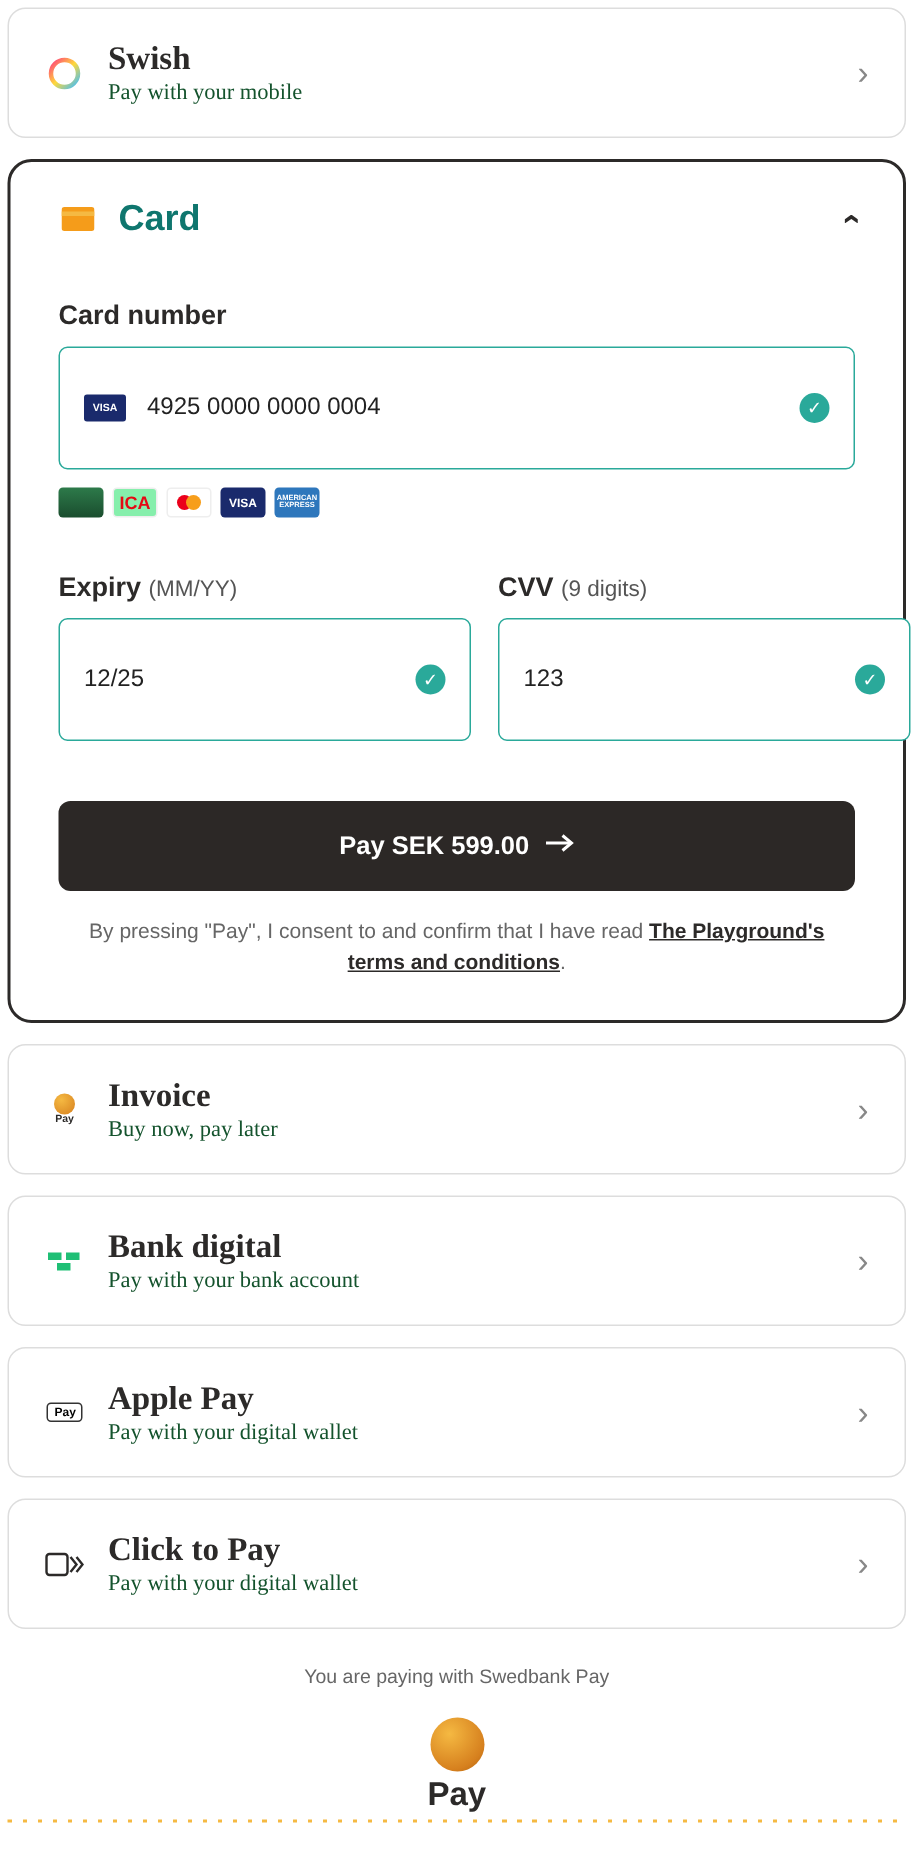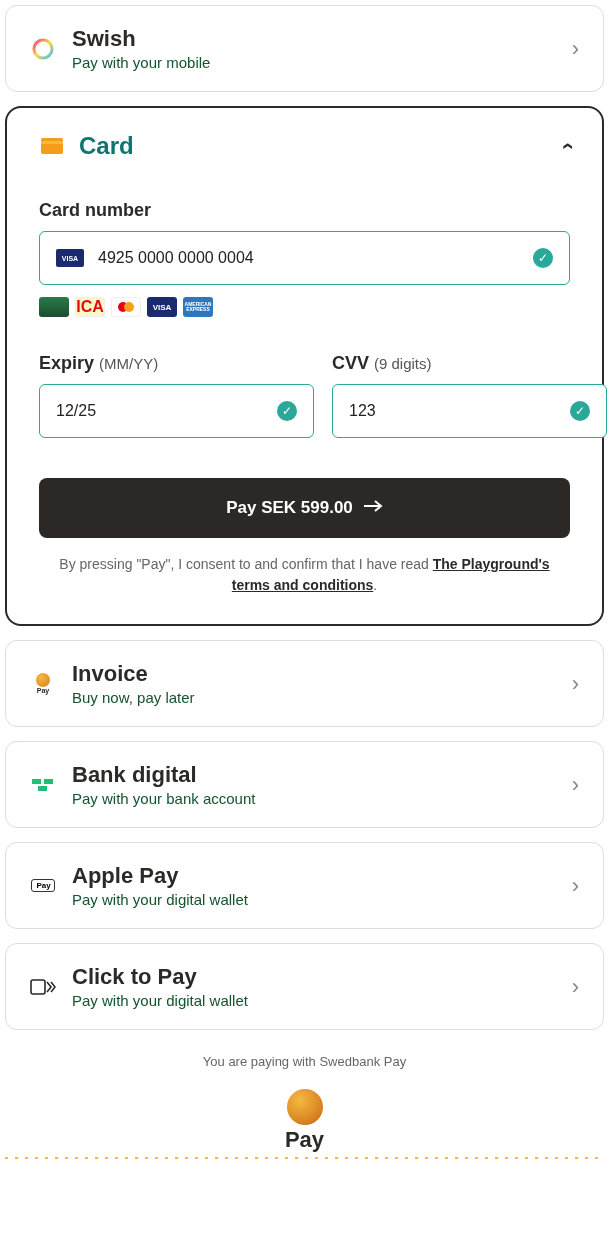--- a/index.html
+++ b/index.html
@@ -13,21 +13,21 @@
     border: 1px solid #ddd;
     border-radius: 12px;
     padding: 20px 24px;
     margin-bottom: 14px;
     display: flex;
     align-items: center;
     gap: 16px;
     cursor: pointer;
     background: #fff;
   }
-  .option .texts { flex: 1; }
+  .option .texts { flex: 1; font-family: Liberation Serif, serif; }
   .option .title {
     font-size: 22px;
     font-weight: 700;
     color: #2c2a29;
     margin-bottom: 2px;
   }
   .option .subtitle {
     font-size: 15px;
     color: #14532d;
   }
@@ -72,21 +72,21 @@
   .field-label .hint {
     font-weight: 400;
     font-size: 15px;
     color: #555;
   }
   .input-wrap {
     border: 1px solid #2aa99a;
     border-radius: 6px;
     display: flex;
     align-items: center;
-    padding: 16px 16px;
+    padding: 30px 16px;
     gap: 14px;
     background: #fff;
   }
   .input-wrap input {
     border: none;
     outline: none;
     font-size: 16px;
     flex: 1;
     color: #222;
     background: transparent;
@@ -227,21 +227,21 @@
 
   <div class="field-label">Card number</div>
   <div class="input-wrap">
     <div class="visa-badge">VISA</div>
     <input type="text" value="4925 0000 0000 0004" style="">
     <div class="check-circle">✓</div>
   </div>
 
   <div class="card-brands">
     <div class="brand" style="background:linear-gradient(#2d7a4a,#1a4d2e)"></div>
-    <div class="brand" style="background:#fef9c3;color:#e50914;border:1px solid #eee;font-size:16px">ICA</div>
+    <div class="brand" style="background:#86efac;color:#e50914;border:1px solid #eee;font-size:12px">ICA</div>
     <div class="brand" style="background:#fff;border:1px solid #eee">
       <svg width="22" height="14" viewBox="0 0 22 14">
           <circle cx="8" cy="7" r="5" fill="#eb001b"></circle>
           <circle cx="14" cy="7" r="5" fill="#f79e1b"></circle>
         </svg>
     </div>
     <div class="brand" style="background:#1a2a6c">VISA</div>
     <div class="brand" style="background:#2e77bc;font-size:5px;text-align:center;line-height:1">AMERICAN<br>EXPRESS</div>
   </div>
 

